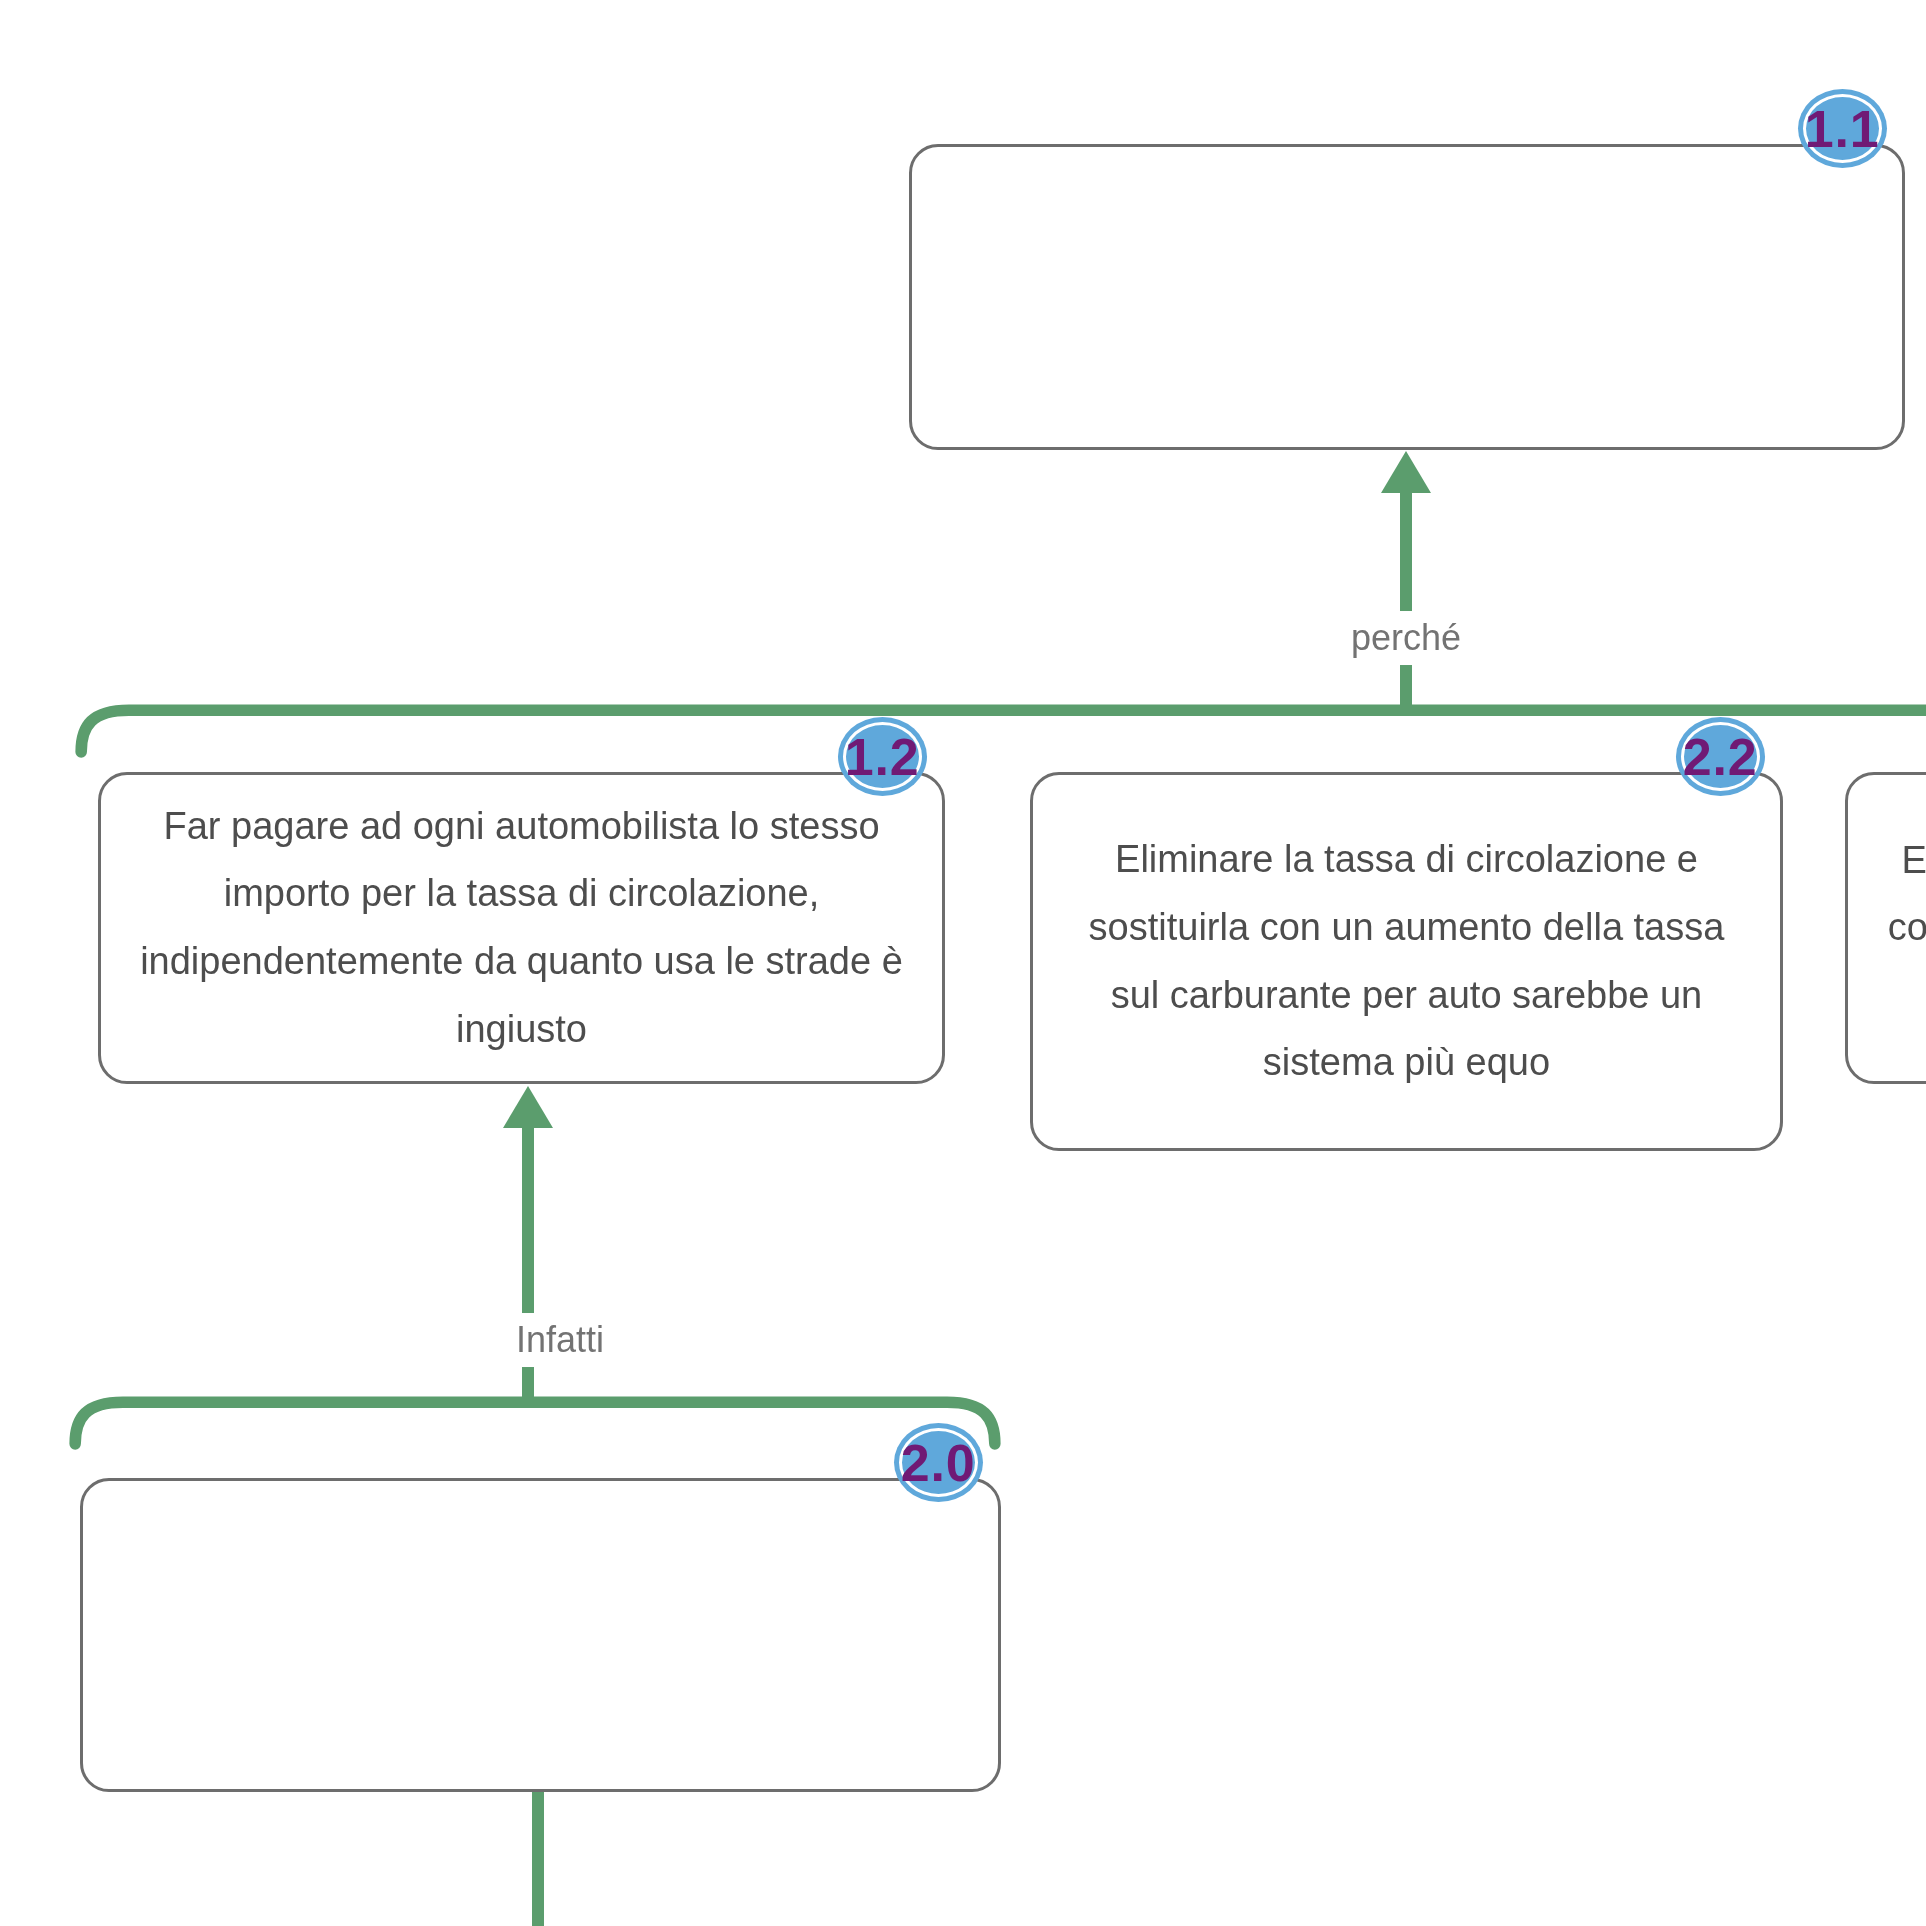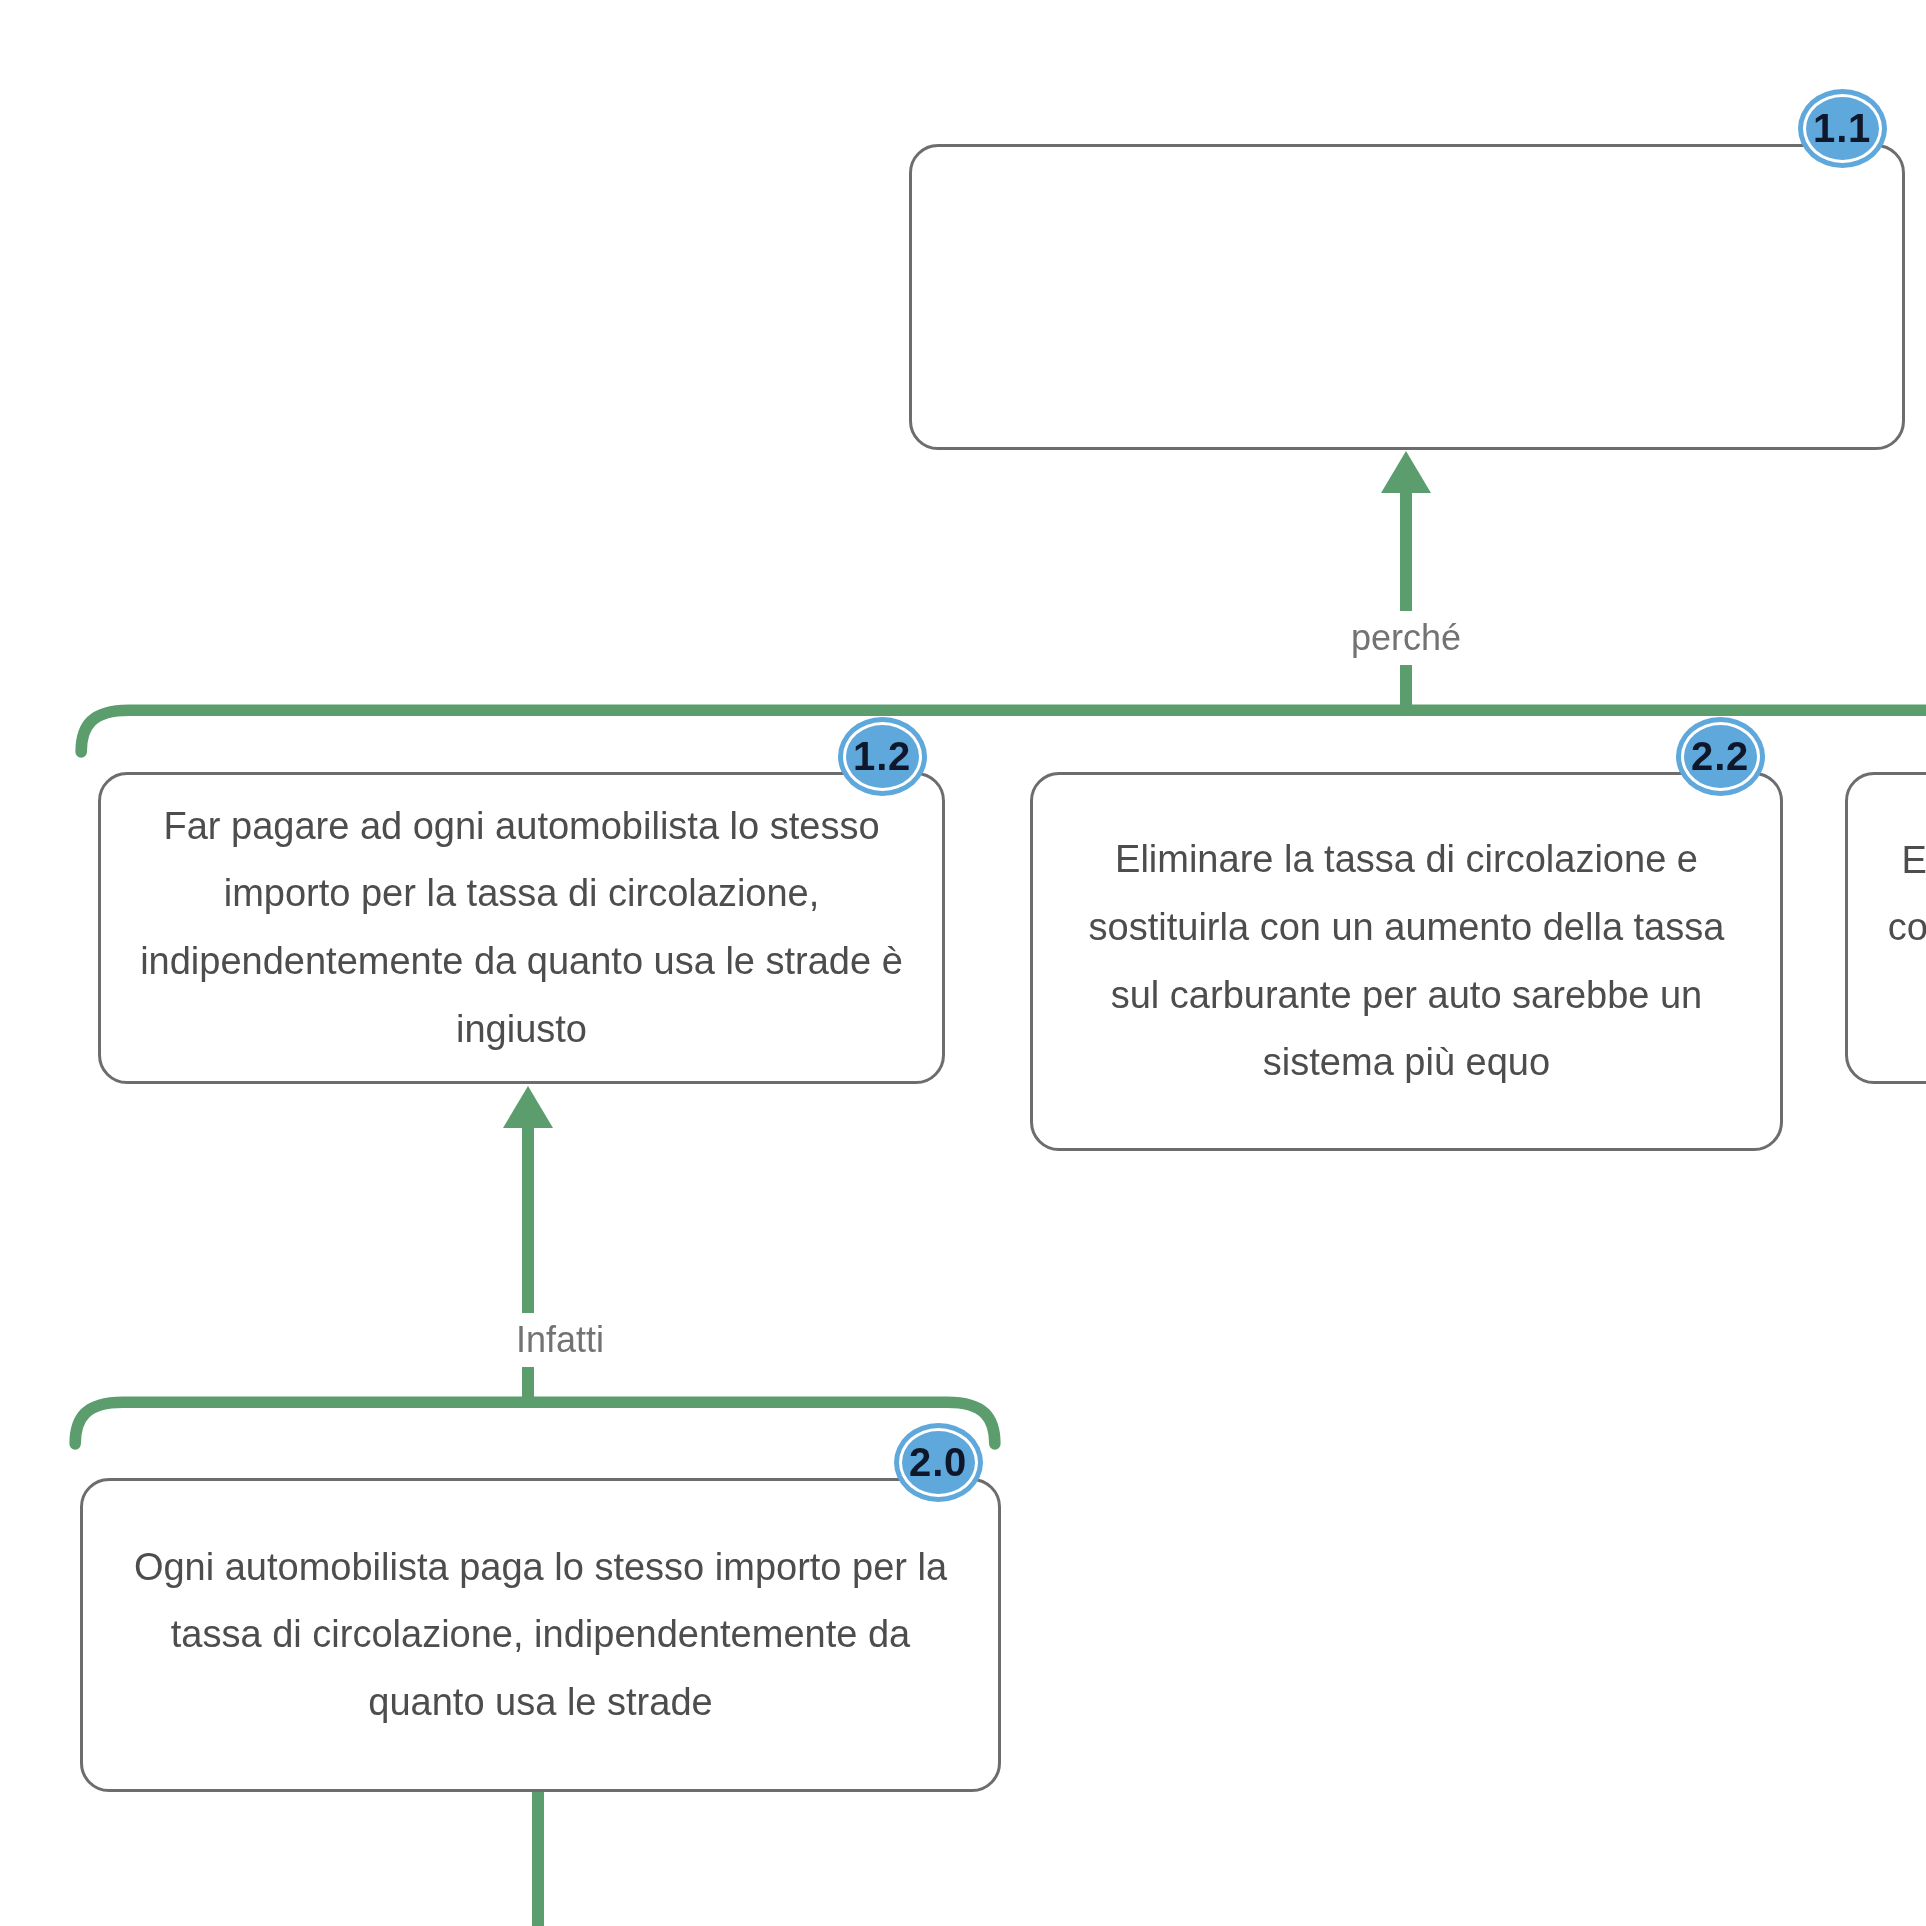--- a/index.html
+++ b/index.html
@@ -49,23 +49,23 @@
     z-index:3;
   }
   .badge-ring{
     position:absolute;
     inset:5px;
     border:3.5px solid #ffffff;
     border-radius:50%;
   }
   .badge-num{
     position:relative;
-    color:#0f172a;
+    color:#701a75;
     font-weight:700;
-    font-size:40px;
+    font-size:52px;
     letter-spacing:0.8px;
     text-align:right;
   }
   
   .bracket-svg{position:absolute;z-index:1;}
   .stem{
     position:absolute;
     width:11.6px;
     background:#5b9d6d;
     z-index:1;
@@ -135,21 +135,20 @@
       <div class="badge-num">2.2</div>
     </div>
   </div>
 
   <div class="node" style="left:1845px;top:772px;width:867px;height:312px;">
     <div class="node-text">Eliminare la tassa di circolazione e sostituirla con un aumento della tassa sul carburante per auto potrebbe anche portare più entrate</div>
 
   </div>
 
   <div class="node" style="left:80px;top:1478px;width:921px;height:314px;">
-    <div class="node-text">Ogni automobilista paga lo stesso importo per la tassa di circolazione, indipendentemente da quanto usa le strade</div>
     <div class="badge">
       <div class="badge-ring"></div>
       <div class="badge-num">2.0</div>
     </div>
   </div>
 
 </div>
 
 
 </body></html>

